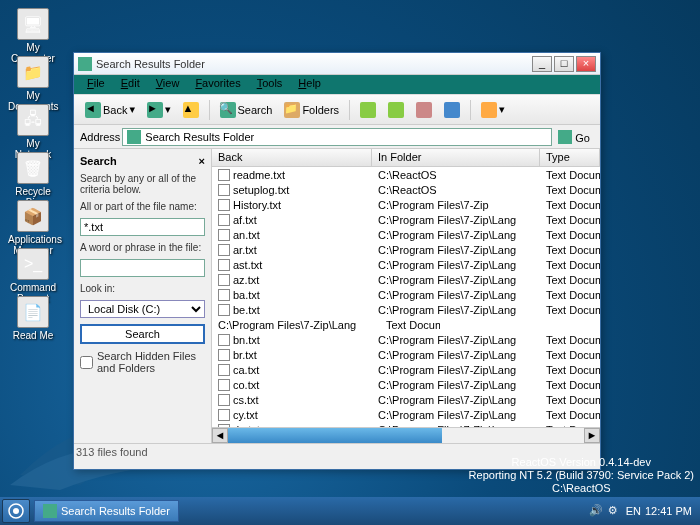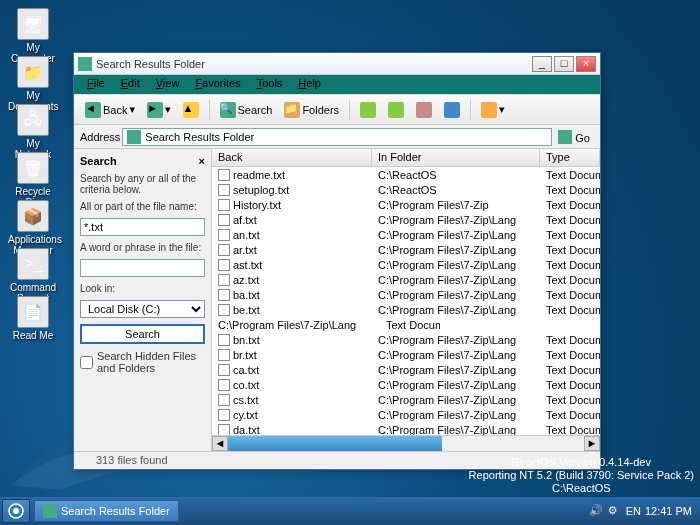--- a/index.html
+++ b/index.html
@@ -38,21 +38,21 @@
 .cols{height:18px;background:linear-gradient(#fafafa,#e4e4e4);border-bottom:1px solid #ccc;display:flex}
 .col{border-right:1px solid #ccc;padding:2px 6px;font-size:11px;cursor:pointer}
 .rows{flex:1;overflow-y:scroll;overflow-x:hidden}
 .row{display:flex;height:15px;align-items:center}
 .row .c{padding:16px 6px;overflow:hidden;white-space:nowrap;font-size:11px;display:flex;align-items:flex-end;gap:3px}
 .fic{width:12px;height:12px;background:#fff;border:1px solid #888;flex-shrink:0}
 .hscroll{height:16px;background:#e8e8e8;display:flex;border-top:1px solid #ccc}
 .hsbtn{width:16px;background:#ddd;border:1px solid #aaa;text-align:center;line-height:13px;cursor:pointer}
 .hstrack{flex:1;background:#f0f0f0;position:relative}
 .hsthumb{position:absolute;left:0;top:0;width:60%;height:100%;background:linear-gradient(#6ab8e8,#3a8ac8);cursor:pointer}
-.status{height:18px;background:#f0f0f0;border-top:1px solid #ccc;padding:2px 22px;color:#555}
+.status{height:26px;background:#f0f0f0;border-top:1px solid #ccc;padding:2px 2px;color:#555}
 .taskbar{position:absolute;bottom:0;left:0;right:0;height:28px;background:linear-gradient(#2a6aa8,#1a4a78);display:flex;align-items:center;padding:0 2px}
 .start{width:28px;height:24px;background:linear-gradient(#4a8ac8,#2a6aa8);border:1px solid #1a3a58;border-radius:2px;display:flex;align-items:center;justify-content:center;cursor:pointer}
 .taskbtn{height:22px;padding:0 8px;margin-left:4px;background:linear-gradient(#5a9ad8,#3a7ab8);border:1px solid #2a5a98;display:flex;align-items:center;gap:4px;color:#fff;cursor:pointer;min-width:130px}
 .tray{margin-left:auto;display:flex;align-items:center;gap:4px;padding:0 6px;color:#fff;font-size:10px}
 .trayic{width:14px;height:14px;opacity:.9}
 .sysinfo{position:absolute;right:6px;bottom:30px;text-align:center;color:#fff;font-size:10px;line-height:13px}
 ::-webkit-scrollbar{width:16px}
 ::-webkit-scrollbar-track{background:#e8e8e8}
 ::-webkit-scrollbar-thumb{background:linear-gradient(90deg,#6ab8e8,#3a8ac8);border:1px solid #2a6a98}
 ::-webkit-scrollbar-button{height:16px;background:#ddd;border:1px solid #aaa}

